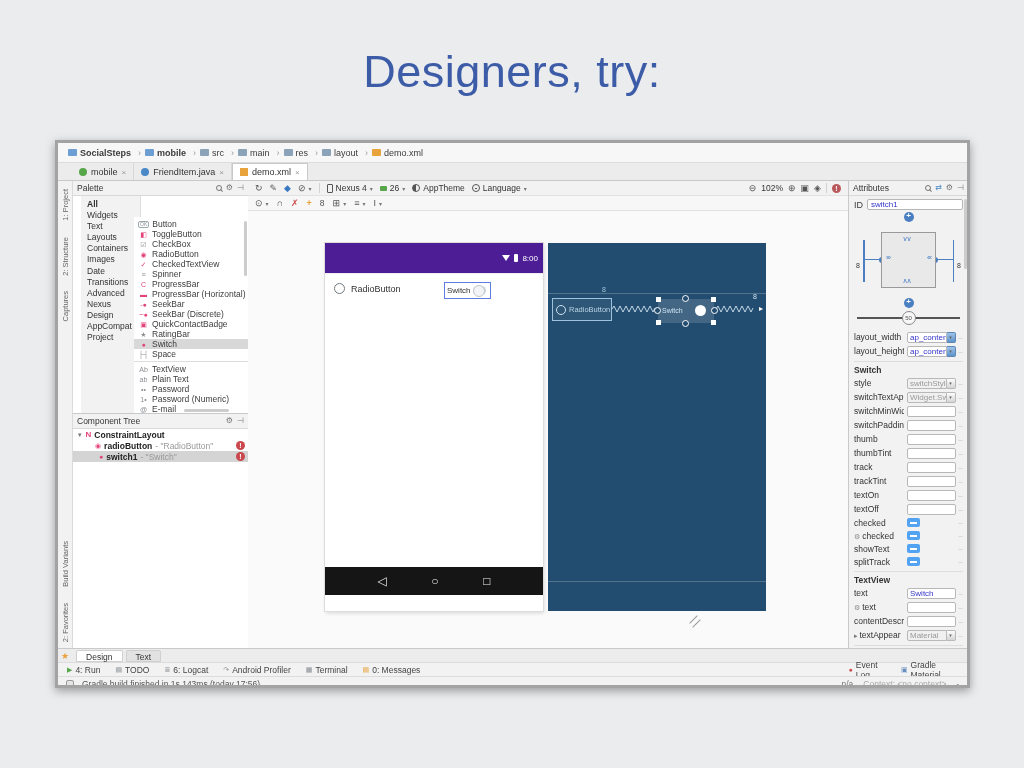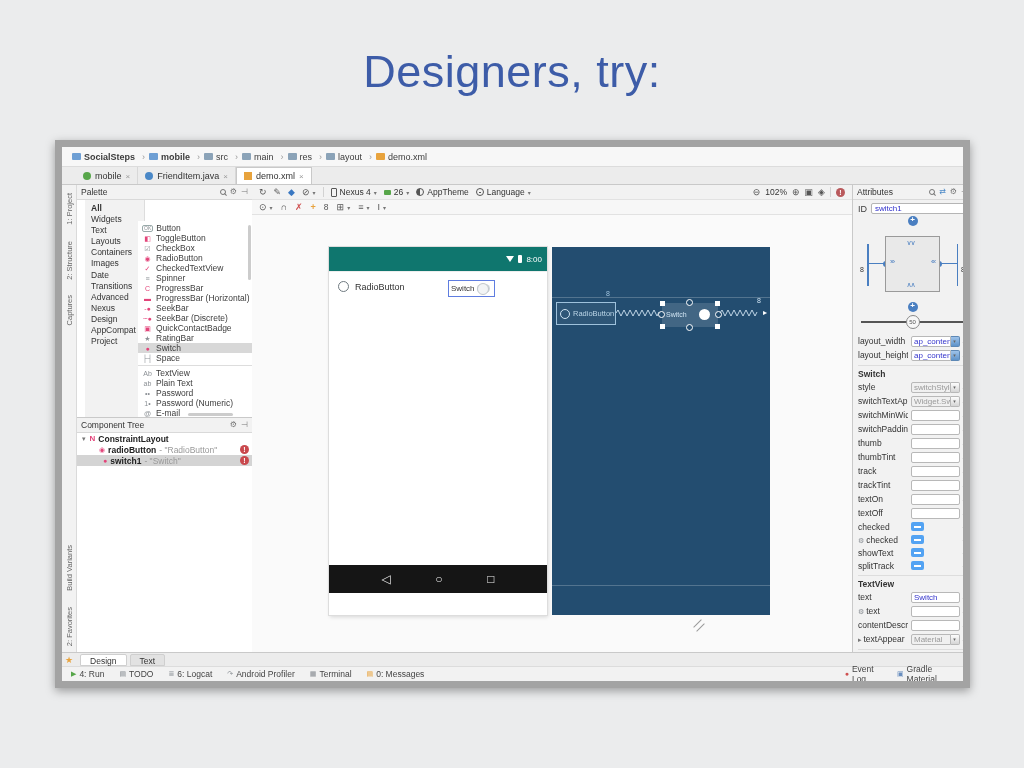--- a/index.html
+++ b/index.html
@@ -4,21 +4,21 @@
 <style>
   * { margin:0; padding:0; box-sizing:border-box; }
   html,body { width:1024px; height:768px; overflow:hidden; }
   body { background:#ebeced; font-family:"Liberation Sans", sans-serif; }
 
   .slide-title { position:absolute; left:0; right:0; top:46px; text-align:center;
     font-size:45px; font-weight:400; color:#3d5ca8; letter-spacing:0.5px; }
 
   
   .ide { position:absolute; left:55px; top:140px; width:915px; height:548px;
-    background:#f2f2f2; border:7px solid #a3a3a3; box-shadow:0 3px 9px rgba(0,0,0,0.35);
+    background:#f2f2f2; border:3px solid #a3a3a3; box-shadow:0 3px 9px rgba(0,0,0,0.35);
     font-size:9px; color:#3c3c3c; overflow:hidden; }
 
   
   .bc { position:absolute; left:0; top:0; width:100%; height:20px; background:#f7f7f7;
     border-bottom:1px solid #dcdcdc; display:flex; align-items:center; padding-left:10px; }
   .crumb { display:flex; align-items:center; gap:3px; }
   .crumb::after { content:"›"; color:#9a9a9a; margin:0 4px; }
   .crumb:last-child::after { content:""; }
   .crumb.bold .crumb-label { font-weight:bold; }
   .crumb-icon { width:9px; height:7px; border-radius:1px; }
@@ -113,21 +113,21 @@
   .lang-ic::after{ content:""; position:absolute; left:2px; right:2px; top:3px; height:1px; background:#555; }
   .tb-right { margin-left:auto; display:flex; align-items:center; gap:5px; }
   .err-ball { width:9px; height:9px; border-radius:50%; background:#b9595c; color:#fff;
     font-size:7px; display:flex; align-items:center; justify-content:center; font-weight:bold; }
 
   .canvas { position:absolute; top:30px; left:0; right:0; height:437px; background:#fafafa; }
 
   
   .phone { position:absolute; left:77px; top:32px; width:218px; height:368px; background:#fff;
     box-shadow:0 0 0 1px #ddd, 1px 2px 4px rgba(0,0,0,0.15); }
-  .p-status { height:24px; background:#0f766e; display:flex; align-items:center;
+  .p-status { height:30px; background:#4c1d95; display:flex; align-items:center;
     justify-content:flex-end; gap:4px; padding:0 5px; color:#fff; font-size:8px; }
   .wifi { width:0; height:0; border-left:4px solid transparent; border-right:4px solid transparent;
     border-top:6px solid #fff; }
   .batt { width:4px; height:8px; background:#fff; border-radius:1px; }
   .p-appbar { height:32px; background:#fff; border-bottom:1px solid #f0f0f0; display:flex;
     align-items:center; padding-left:14px; font-size:11.5px; font-weight:bold; color:#232323; }
   .p-content { position:relative; height:294px; background:#fff; border-top:1px solid #eee; }
   .radio-w { position:absolute; left:9px; top:9px; display:flex; align-items:center; gap:6px;
     font-size:9px; color:#333; }
   .radio-circ { width:11px; height:11px; border:1.5px solid #6f7a80; border-radius:50%; }
@@ -930,14 +930,23 @@
           <span>Event Log</span>
         </span>
 
         <span class="tw-item">
           <span class="tw-ic gc">▣</span>
           <span>Gradle Material</span>
         </span>
       </span>
   </div>
 
+  <div class="statusbar">
+    <span class="sb-ic"></span>
+    <span>Gradle build finished in 1s 143ms (today 17:56)</span>
+    <span class="sb-right">
+      <span class="sb-na">n/a</span>
+      <span class="sb-ctx">Context: &lt;no context&gt;</span>
+      <span class="sb-lock">▪</span>
+    </span>
+  </div>
 
 </div>
 
 </body></html>

